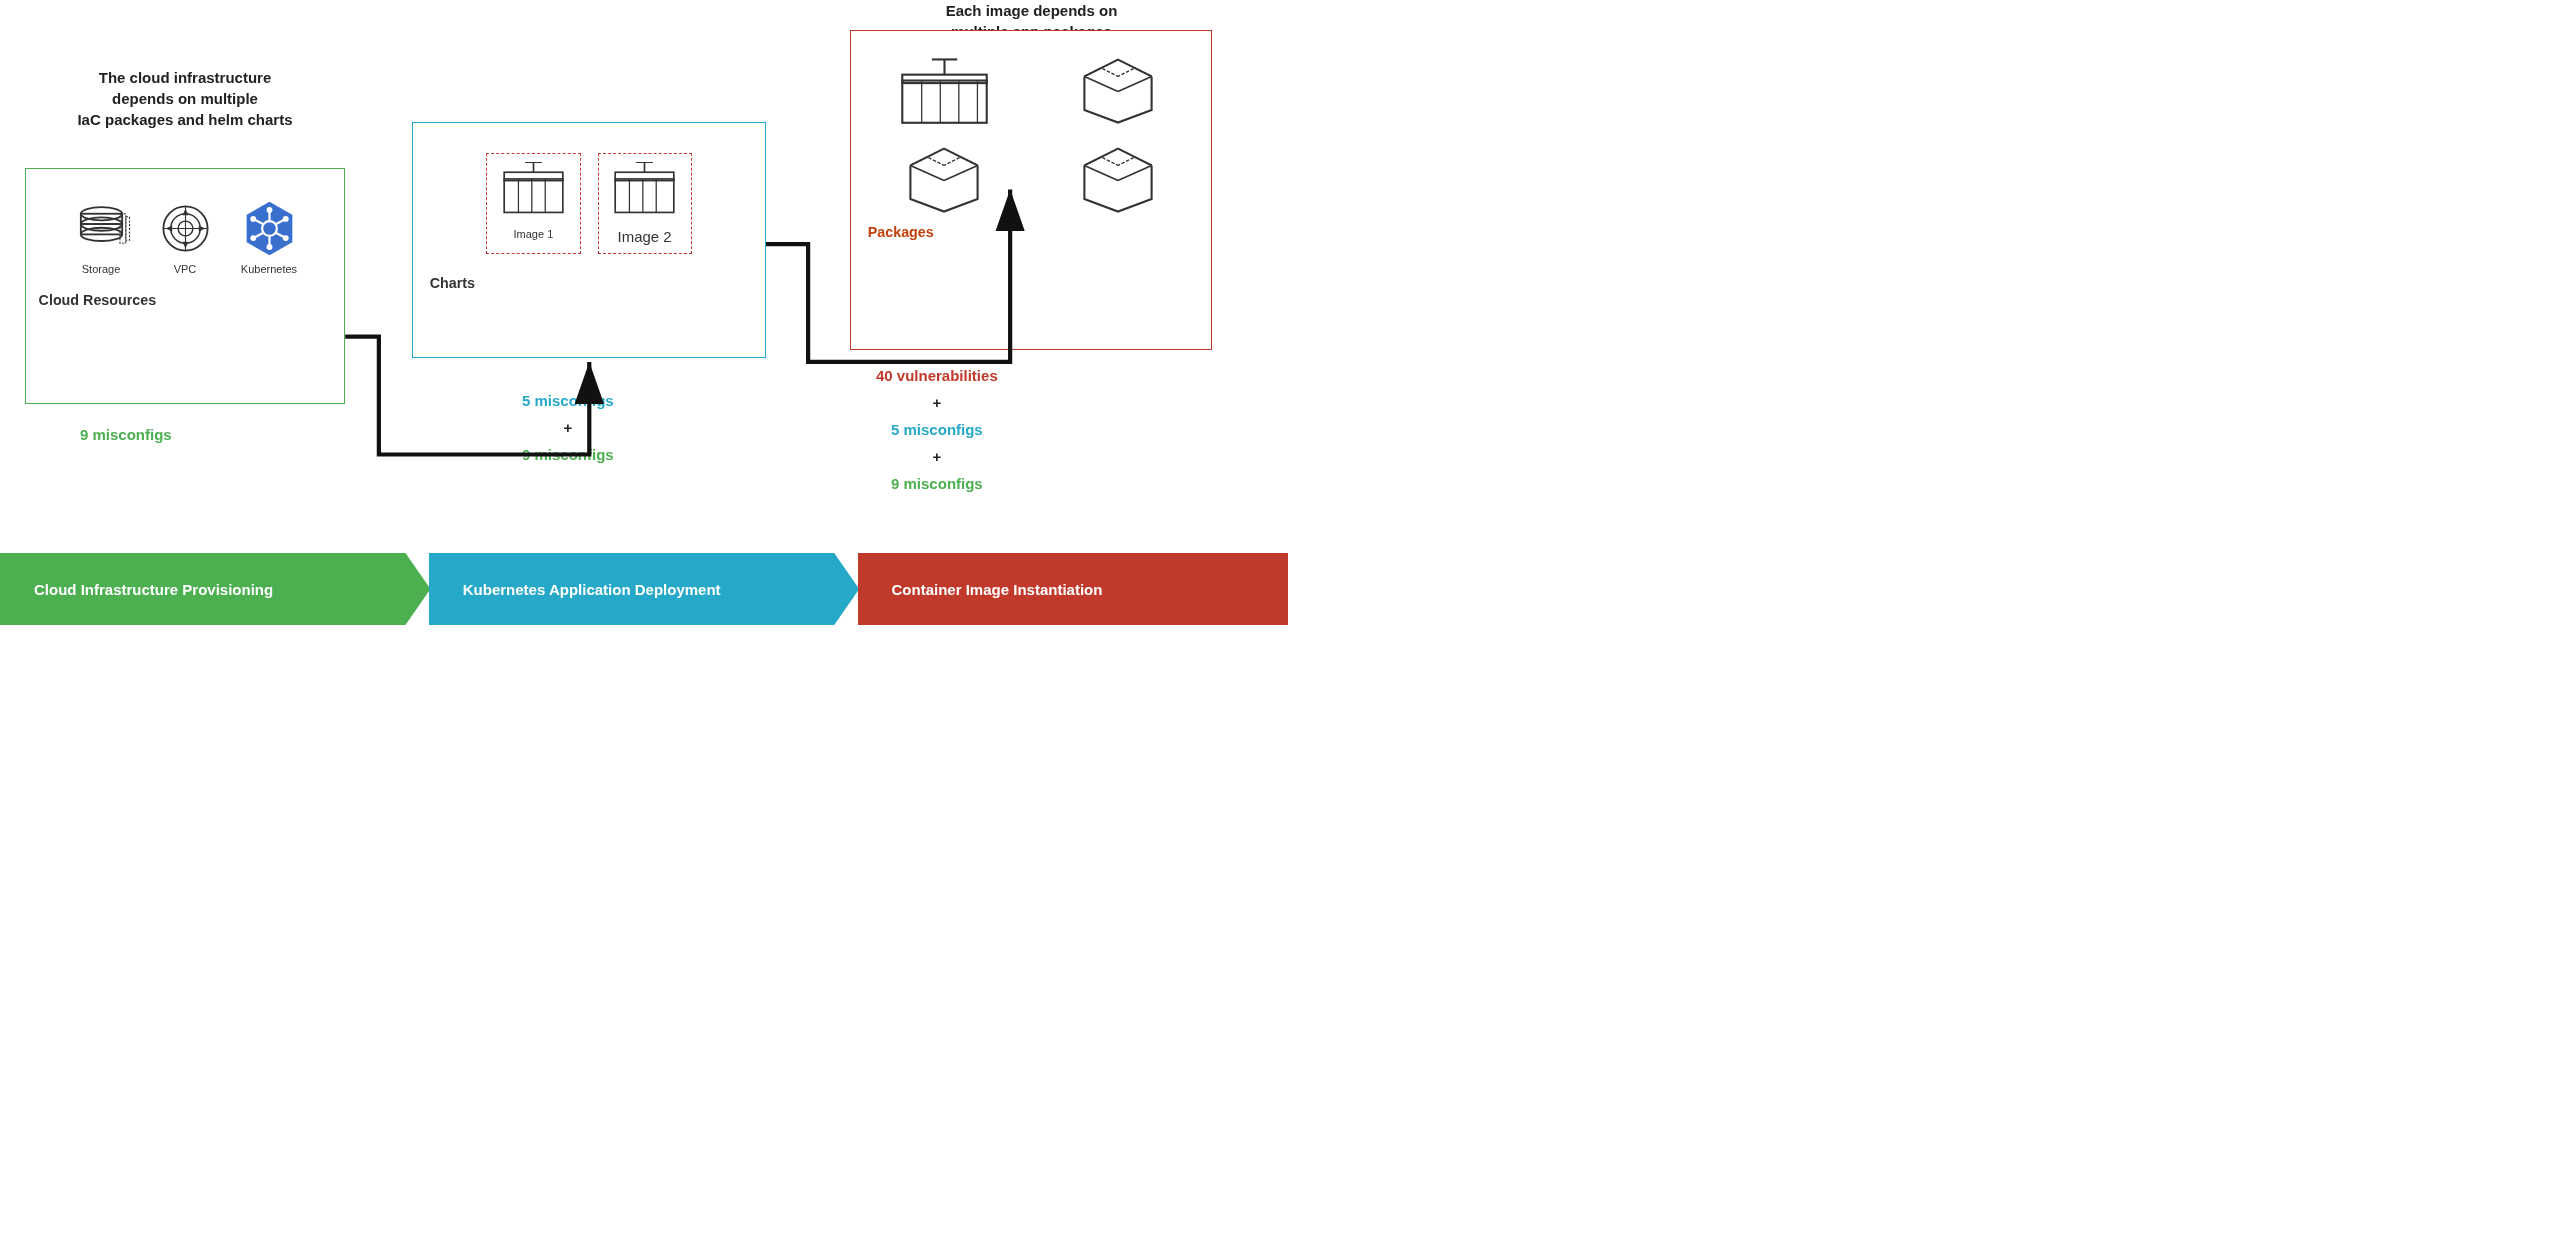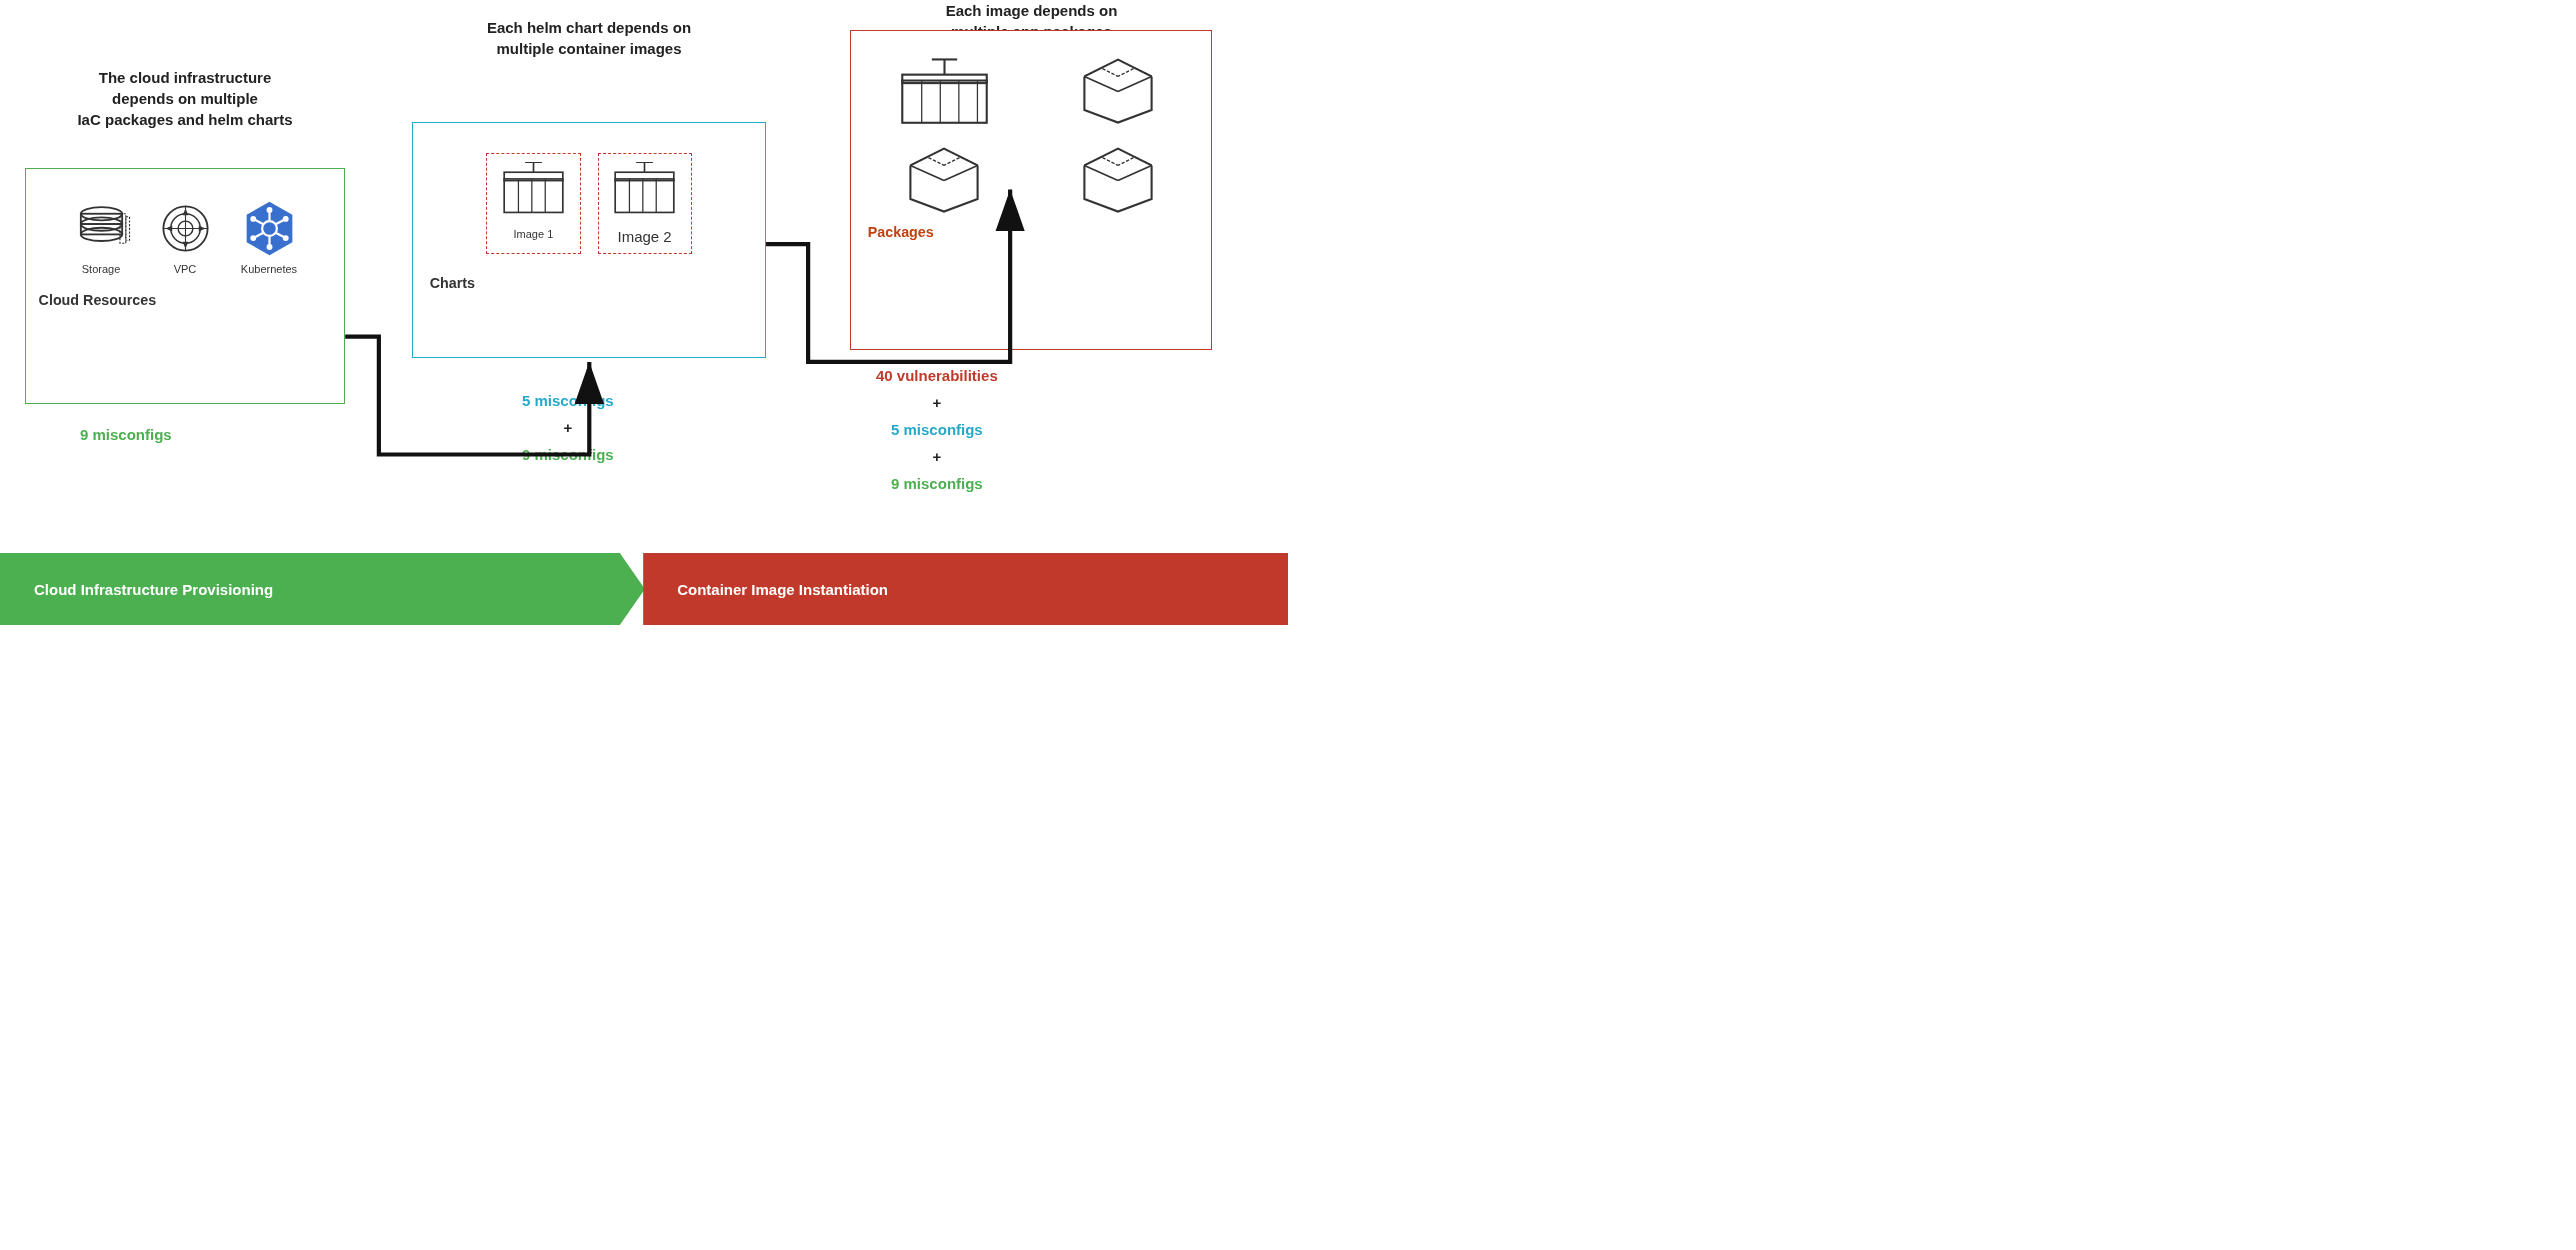--- a/index.html
+++ b/index.html
@@ -183,21 +183,20 @@
   </style>
 </head>
 <body>
 
 <div class="diagram-container">
 
   <div class="main-area">
 
     <div class="desc-text" style="left:25px; top:67px; width:320px;">The cloud infrastructure<br>depends on multiple<br>IaC packages and helm charts</div>
 
-    <div class="desc-text" style="left:404px; top:17px; width:370px;">Each helm chart depends on<br>multiple container images</div>
 
     <div class="desc-text" style="left:842px; top:0px; width:379px;">Each image depends on<br>multiple app packages</div>
 
     <div class="box box-green">
       <div class="icon-row" style="margin-top:17px; margin-bottom:8.4px;">
 
         <div class="icon-item">
           <svg class="icon-svg" viewBox="0 0 80 80">
 
             <ellipse cx="40" cy="20" rx="28" ry="9" fill="none" stroke="#333" stroke-width="2.5"></ellipse>
@@ -364,19 +363,22 @@
 
       <path d="M 910,290 L 960,290 L 960,430 L 1200,430 L 1200,225" fill="none" stroke="#111" stroke-width="5" marker-end="url(#arrowhead)"></path>
     </svg>
 
   </div>
 
   <div class="bottom-banner">
     <div class="banner-item banner-green">
       <span>Cloud Infrastructure Provisioning</span>
     </div>
+    <div class="banner-item banner-blue">
+      <span>Kubernetes Application Deployment</span>
+    </div>
     <div class="banner-item banner-red">
       <span>Container Image Instantiation</span>
     </div>
   </div>
 
 </div>
 
 
 </body></html>

